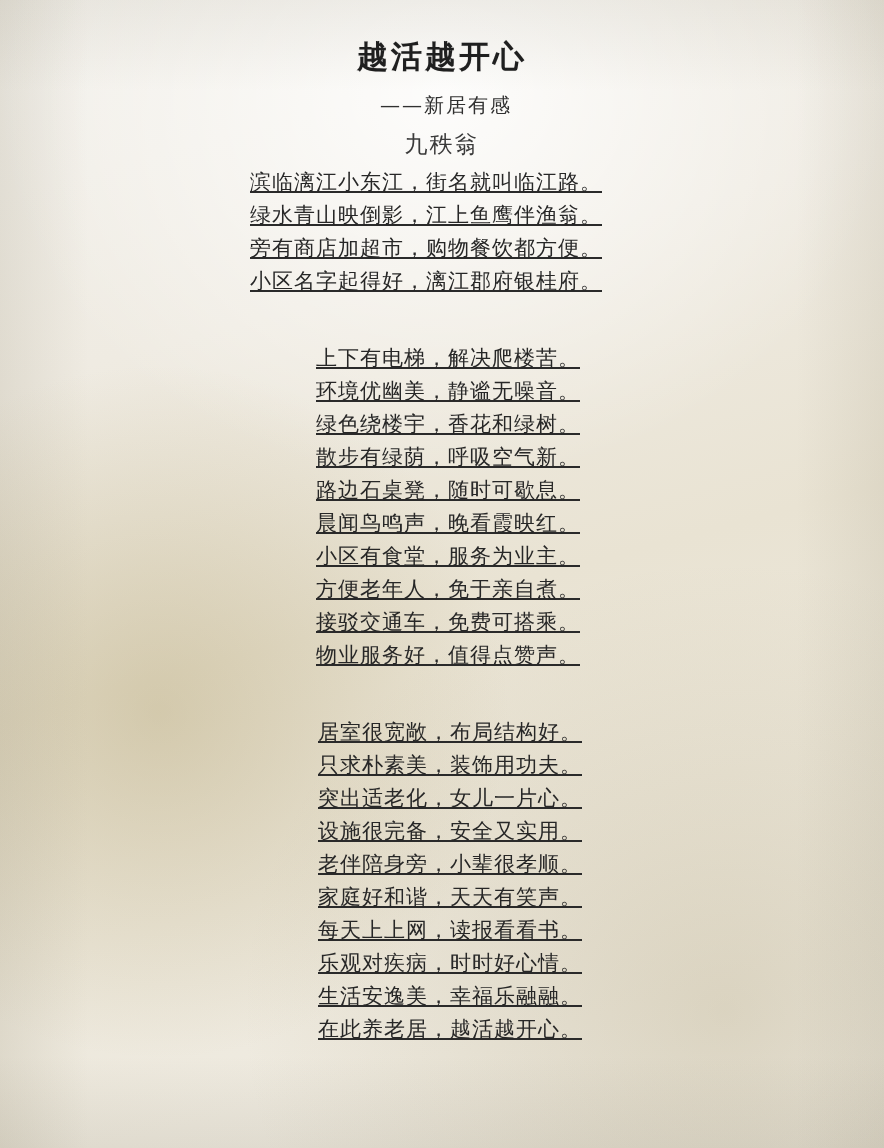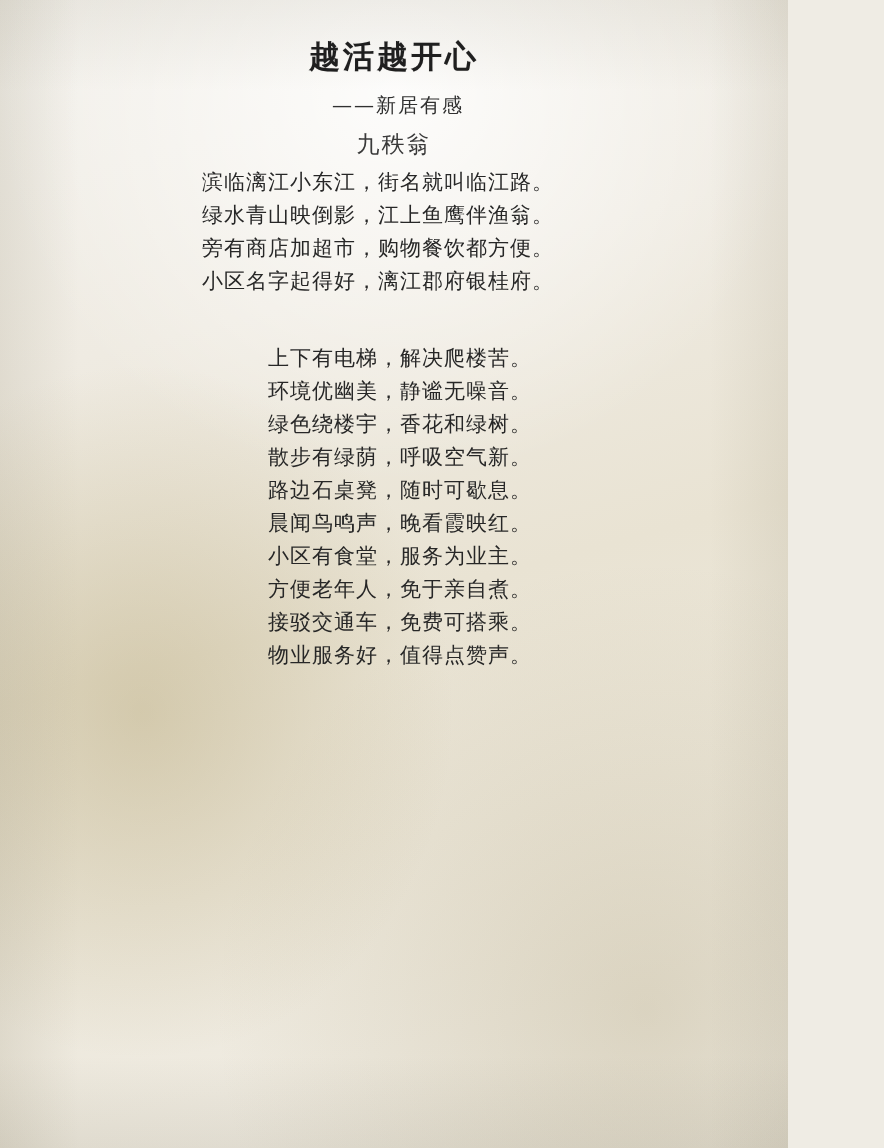--- a/index.html
+++ b/index.html
@@ -10,21 +10,21 @@
     width: 884px;
     height: 1148px;
     overflow: hidden;
     font-family: "DejaVu Sans", "Liberation Sans", sans-serif;
     background: #efece4;
   }
 
   
   .page {
     position: relative;
-    width: 788px;
+    width: 884px;
     height: 1148px;
     box-sizing: border-box;
     background:
       radial-gradient(ellipse 55% 42% at 18% 62%, rgba(168,150,96,0.34) 0%, rgba(168,150,96,0.16) 38%, rgba(168,150,96,0.0) 72%),
       radial-gradient(ellipse 70% 50% at 82% 88%, rgba(158,142,96,0.26) 0%, rgba(158,142,96,0.10) 45%, rgba(158,142,96,0) 78%),
       radial-gradient(ellipse 60% 40% at 50% 8%, rgba(255,255,255,0.85) 0%, rgba(255,255,255,0.30) 55%, rgba(255,255,255,0) 85%),
       linear-gradient(165deg, #f3f1ec 0%, #efebe2 28%, #e9e3d3 52%, #ece7da 70%, #f2efe8 100%);
     color: #2a2a2a;
   }
   
@@ -72,20 +72,21 @@
   .date {
     font-family: "DejaVu Sans", "Liberation Sans", sans-serif;
     font-size: 19px;
     letter-spacing: 1px;
     color: #2e2e2e;
     margin: 0 0 10px 0;
   }
 
   .stanza {
     margin: 0 0 44px 0;
+    text-decoration: underline;
   }
   .stanza.first {
     margin-top: 6px;
   }
   .line {
     font-family: "DejaVu Serif", "Liberation Serif", serif;
     font-size: 21px;
     line-height: 33px;
     letter-spacing: 1px;
     color: #272727;
@@ -119,15 +120,27 @@
       <div class="line">绿色绕楼宇，香花和绿树。</div>
       <div class="line">散步有绿荫，呼吸空气新。</div>
       <div class="line">路边石桌凳，随时可歇息。</div>
       <div class="line">晨闻鸟鸣声，晚看霞映红。</div>
       <div class="line">小区有食堂，服务为业主。</div>
       <div class="line">方便老年人，免于亲自煮。</div>
       <div class="line">接驳交通车，免费可搭乘。</div>
       <div class="line">物业服务好，值得点赞声。</div>
     </div>
 
+    <div class="stanza third">
+      <div class="line">居室很宽敞，布局结构好。</div>
+      <div class="line">只求朴素美，装饰用功夫。</div>
+      <div class="line">突出适老化，女儿一片心。</div>
+      <div class="line">设施很完备，安全又实用。</div>
+      <div class="line">老伴陪身旁，小辈很孝顺。</div>
+      <div class="line">家庭好和谐，天天有笑声。</div>
+      <div class="line">每天上上网，读报看看书。</div>
+      <div class="line">乐观对疾病，时时好心情。</div>
+      <div class="line">生活安逸美，幸福乐融融。</div>
+      <div class="line">在此养老居，越活越开心。</div>
+    </div>
 
   </div>
 </div>
 
 </body></html>

